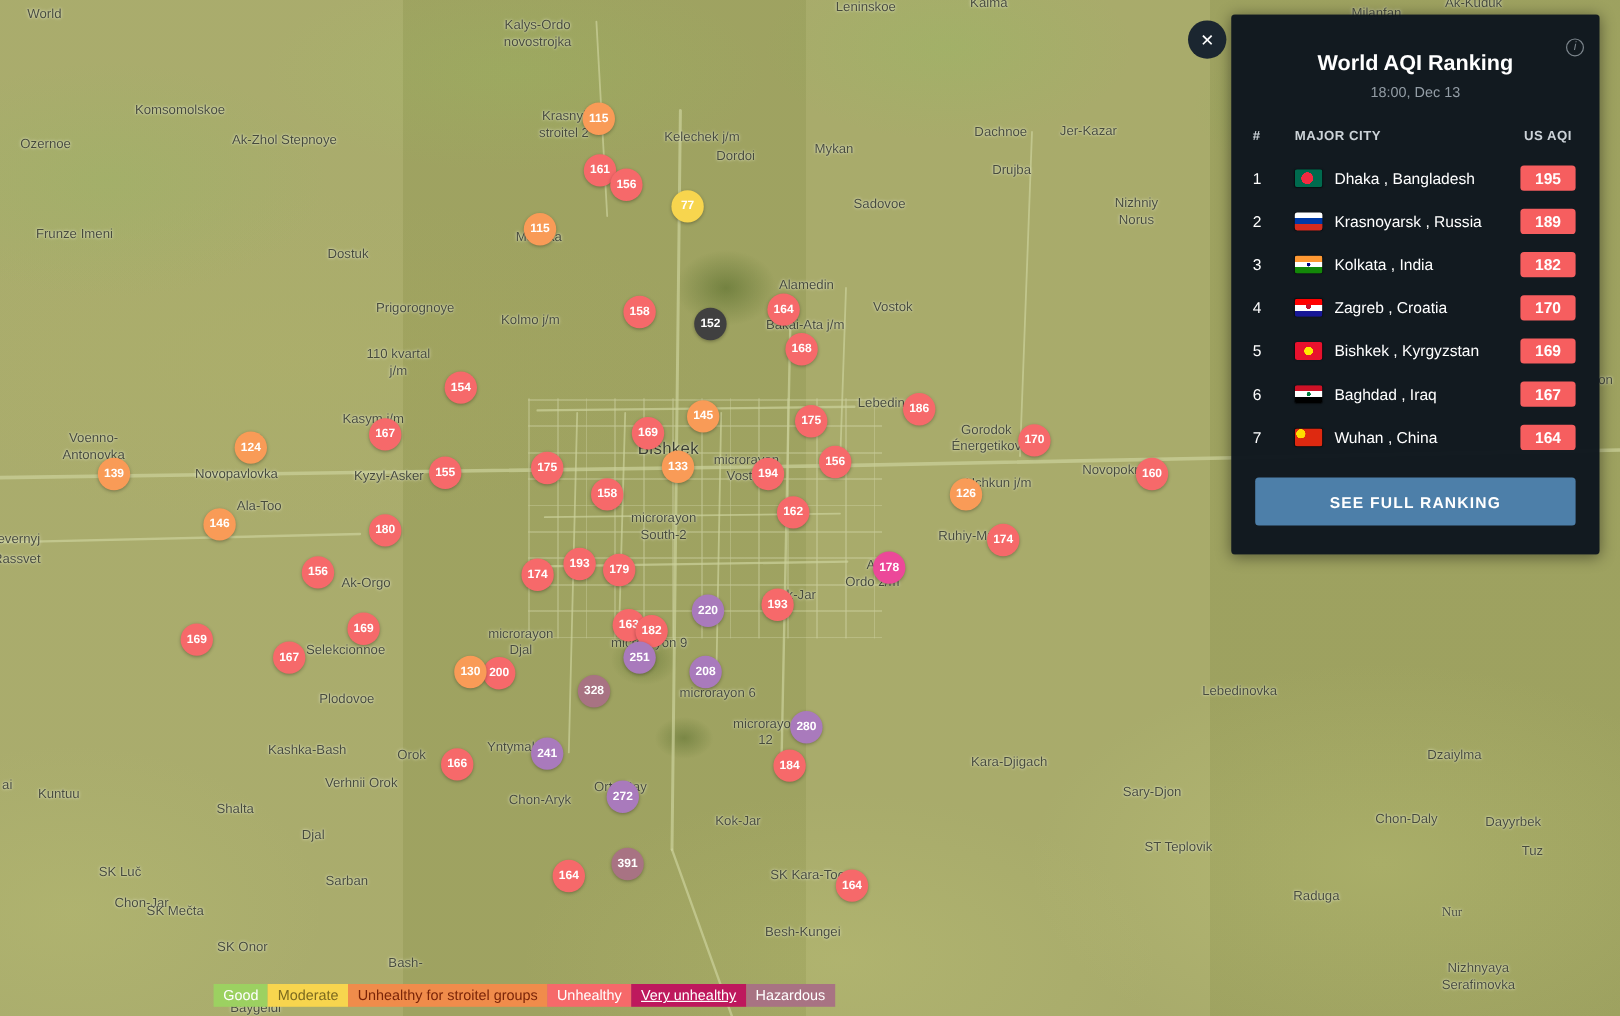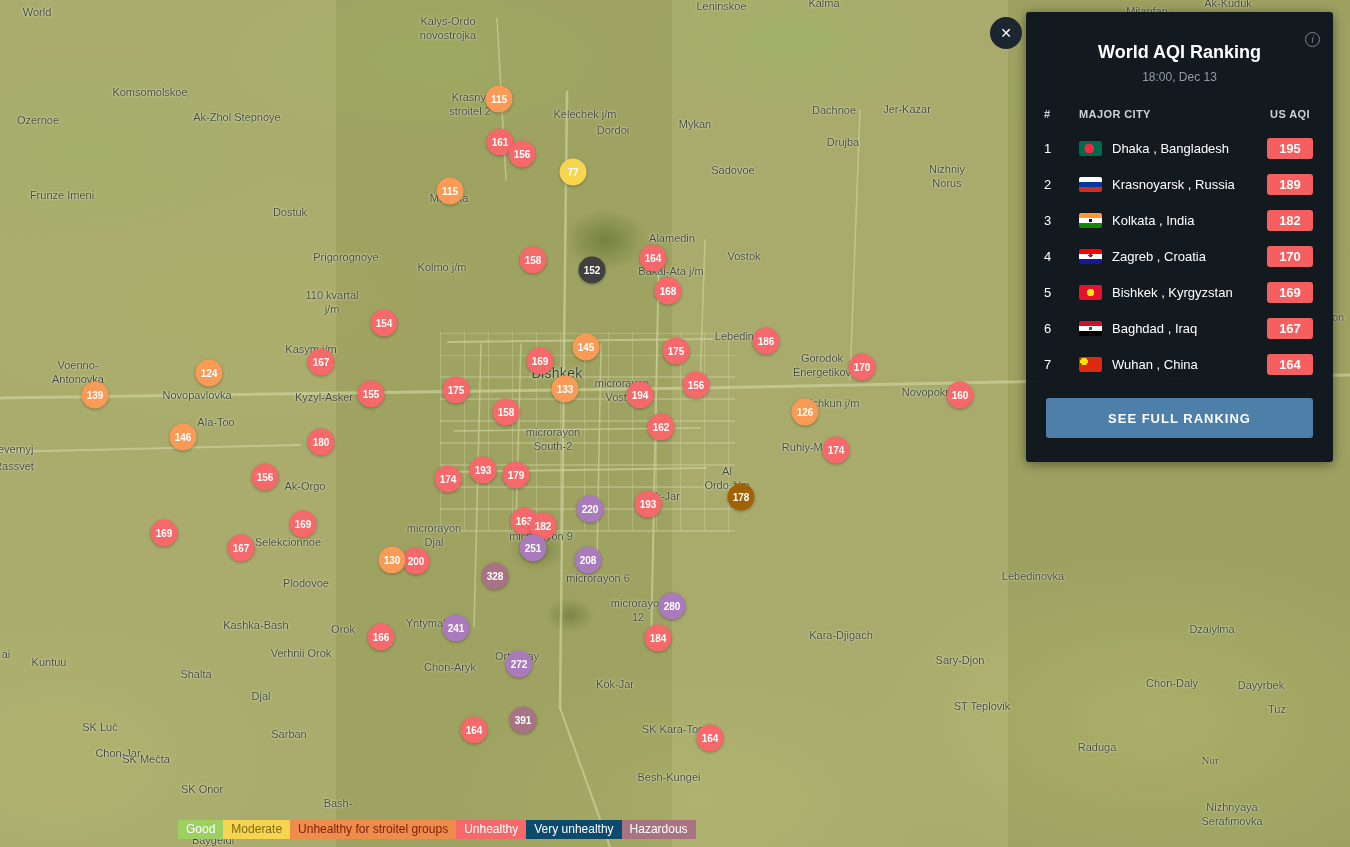--- a/index.html
+++ b/index.html
@@ -160,21 +160,21 @@
       <div class="map-label" style="left: 664px; top: 497px;">Ak-Jar</div>
       <div class="map-label" style="left: 727px; top: 479px;">Al
 Ordo ž/m</div>
       <div class="map-label" style="left: 434px; top: 536px;">microrayon
 Djal</div>
       <div class="map-label" style="left: 541px; top: 537px;">microrayon 9</div>
       <div class="map-label" style="left: 288px; top: 543px;">Selekcionnoe</div>
       <div class="map-label" style="left: 598px; top: 579px;">microrayon 6</div>
       <div class="map-label" style="left: 638px; top: 611px;">microrayon
 12</div>
-      <div class="map-label" style="left: 289px; top: 584px; margin-left: 17px;">Plodovoe</div>
+      <div class="map-label" style="left: 289px; top: 584px;">Plodovoe</div>
       <div class="map-label" style="left: 256px; top: 626px;">Kashka-Bash</div>
       <div class="map-label" style="left: 343px; top: 630px;">Orok</div>
       <div class="map-label" style="left: 436px; top: 624px;">Yntymak j/m</div>
       <div class="map-label" style="left: 301px; top: 654px;">Verhnii Orok</div>
       <div class="map-label" style="left: 450px; top: 668px;">Chon-Aryk</div>
       <div class="map-label" style="left: 517px; top: 657px;">Orto-Say</div>
       <div class="map-label" style="left: 841px; top: 636px;">Kara-Djigach</div>
       <div class="map-label" style="left: 1033px; top: 577px;">Lebedinovka</div>
       <div class="map-label" style="left: 960px; top: 661px;">Sary-Djon</div>
       <div class="map-label" style="left: 982px; top: 707px;">ST Teplovik</div>
@@ -230,21 +230,21 @@
       <div class="aqi-marker" style="left: 371px; top: 394px; background: rgb(246, 105, 106);">155</div>
       <div class="aqi-marker" style="left: 183px; top: 437px; background: rgb(249, 155, 87);">146</div>
       <div class="aqi-marker" style="left: 506px; top: 412px; background: rgb(246, 105, 106);">158</div>
       <div class="aqi-marker" style="left: 661px; top: 427px; background: rgb(246, 105, 106);">162</div>
       <div class="aqi-marker" style="left: 321px; top: 442px; background: rgb(246, 105, 106);">180</div>
       <div class="aqi-marker" style="left: 836px; top: 450px; background: rgb(246, 105, 106);">174</div>
       <div class="aqi-marker" style="left: 265px; top: 477px; background: rgb(246, 105, 106);">156</div>
       <div class="aqi-marker" style="left: 448px; top: 479px; background: rgb(246, 105, 106);">174</div>
       <div class="aqi-marker" style="left: 483px; top: 470px; background: rgb(246, 105, 106);">193</div>
       <div class="aqi-marker" style="left: 516px; top: 475px; background: rgb(246, 105, 106);">179</div>
-      <div class="aqi-marker" style="left: 741px; top: 497px; background: #a16207;">178</div>
+      <div class="aqi-marker" style="left: 741px; top: 473px; background: #ec4899;">178</div>
       <div class="aqi-marker" style="left: 590px; top: 509px; background: rgb(169, 122, 188);">220</div>
       <div class="aqi-marker" style="left: 648px; top: 504px; background: rgb(246, 105, 106);">193</div>
       <div class="aqi-marker" style="left: 303px; top: 524px; background: rgb(246, 105, 106);">169</div>
       <div class="aqi-marker" style="left: 416px; top: 530px; background: rgb(246, 105, 106); margin-top: 31px;">200</div>
       <div class="aqi-marker" style="left: 524px; top: 521px; background: rgb(246, 105, 106);">163</div>
       <div class="aqi-marker" style="left: 543px; top: 526px; background: rgb(246, 105, 106);">182</div>
       <div class="aqi-marker" style="left: 533px; top: 548px; background: rgb(169, 122, 188);">251</div>
       <div class="aqi-marker" style="left: 164px; top: 533px; background: rgb(246, 105, 106);">169</div>
       <div class="aqi-marker" style="left: 241px; top: 548px; background: rgb(246, 105, 106);">167</div>
       <div class="aqi-marker" style="left: 392px; top: 560px; background: rgb(249, 155, 87);">130</div>
@@ -257,21 +257,21 @@
       <div class="aqi-marker" style="left: 519px; top: 664px; background: rgb(169, 122, 188);">272</div>
       <div class="aqi-marker" style="left: 523px; top: 720px; background: rgb(168, 115, 131);">391</div>
       <div class="aqi-marker" style="left: 474px; top: 730px; background: rgb(246, 105, 106);">164</div>
       <div class="aqi-marker" style="left: 710px; top: 738px; background: rgb(246, 105, 106);">164</div>
     </div>
   <div id="legend">
       <span class="legend-item" style="background: rgb(156, 209, 97); color: rgb(255, 255, 255);">Good</span>
       <span class="legend-item" style="background: rgb(247, 213, 78); color: rgb(124, 106, 31);">Moderate</span>
       <span class="legend-item" style="background: rgb(240, 140, 75); color: rgb(122, 36, 8);">Unhealthy for stroitel groups</span>
       <span class="legend-item" style="background: rgb(246, 105, 106); color: rgb(255, 255, 255);">Unhealthy</span>
-      <span class="legend-item" style="background: #0c4a6e; color: rgb(255, 255, 255);">Very unhealthy</span>
+      <span class="legend-item" style="background: #be185d; color: rgb(255, 255, 255); text-decoration: underline;">Very unhealthy</span>
       <span class="legend-item" style="background: rgb(168, 115, 131); color: rgb(255, 255, 255);">Hazardous</span>
     </div>
 </div>
 
 <button id="close-btn">✕</button>
 
 <div id="panel">
   <span id="info-icon">i</span>
   <h1>World AQI Ranking</h1>
   <div class="timestamp">18:00, Dec 13</div>

